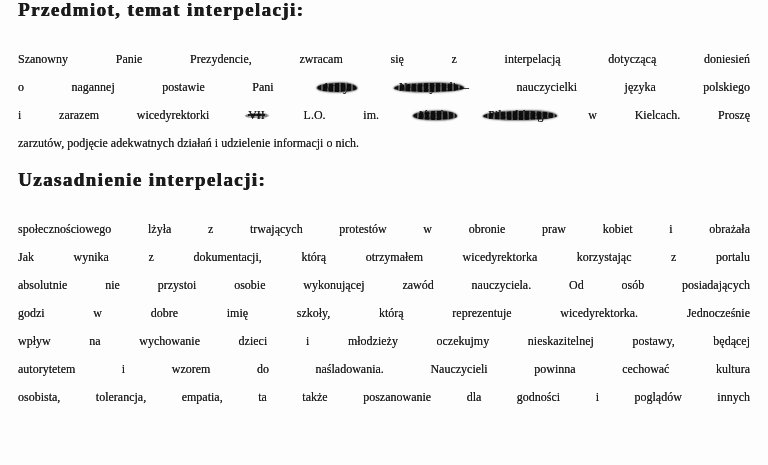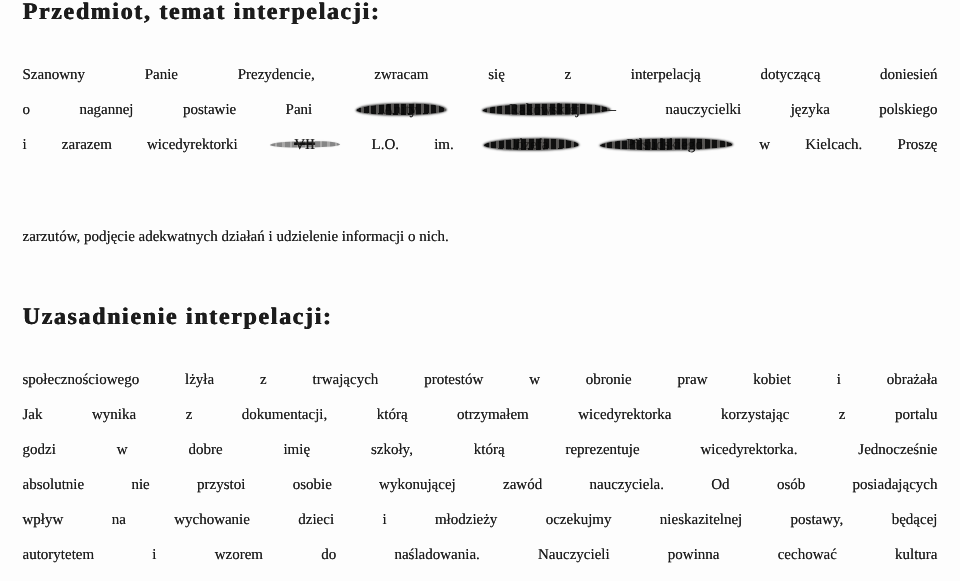--- a/index.html
+++ b/index.html
@@ -19,29 +19,29 @@
     margin:0;
     font-size:19px;
     line-height:25px;
     font-weight:700;
     letter-spacing:1.4px;
     text-shadow:0.6px 0 0 currentColor, 0 0 0.5px rgba(20,20,20,0.9);
   }
   .heading.first { margin-top:-3px; }
   .heading + .para { margin-top:23px; }
   .para { margin:0; font-size:12px; }
-  .para + .heading { margin-top:38px; }
+  .para + .heading { margin-top:10px; }
   .line {
     line-height:28px;
     text-align:justify;
     text-align-last:justify;
   }
-  .line.end { text-align-last:left;margin-top:46px; }
+  .line.end { text-align-last:left; }
   
-  .redact { position:relative; z-index:0; padding:0 17px; white-space:nowrap; }
+  .redact { position:relative; z-index:0; padding:0 1px; white-space:nowrap; }
   .redact::after {
     content:"";
     position:absolute; z-index:2;
     left:-4px; right:-7px; top:3px; bottom:2px;
     background:repeating-linear-gradient(92deg,
       rgba(8,8,8,0.97) 0 4px,
       rgba(50,48,46,0.82) 4px 6px);
     border-radius:50% 42% 46% 55% / 58% 66% 44% 52%;
     transform:rotate(-0.7deg);
     box-shadow:0 0 1.6px 0.6px rgba(15,15,15,0.75);
@@ -54,28 +54,28 @@
   .redact.light { text-decoration:line-through; text-decoration-thickness:2px; }
 </style>
 </head>
 <body>
 
 <main class="page">
   <div id="doc">
       <h2 class="heading first">Przedmiot, temat interpelacji:</h2>
       <div class="para">
         <div class="line"><span>Szanowny Panie Prezydencie, zwracam się z interpelacją dotyczącą doniesień</span></div>
-        <div class="line"><span>o nagannej postawie Pani </span><span class="redact heavy">Anity</span><span> </span><span class="redact heavy">Rakowskiej</span><span>— nauczycielki języka polskiego</span></div>
+        <div class="line"><span>o nagannej postawie Pani </span><span class="redact heavy">Anity</span><span> </span><span class="redact heavy">Nauczycieli</span><span>— nauczycielki języka polskiego</span></div>
         <div class="line"><span>i zarazem wicedyrektorki </span><span class="redact light">VII</span><span> L.O. im. </span><span class="redact heavy">Józefa</span><span> </span><span class="redact heavy">Piłsudskiego</span><span> w Kielcach. Proszę</span></div>
         <div class="line end"><span>zarzutów, podjęcie adekwatnych działań i udzielenie informacji o nich.</span></div>
       </div>
       <h2 class="heading">Uzasadnienie interpelacji:</h2>
       <div class="para">
         <div class="line"><span>społecznościowego lżyła z trwających protestów w obronie praw kobiet i obrażała</span></div>
         <div class="line"><span>Jak wynika z dokumentacji, którą otrzymałem wicedyrektorka korzystając z portalu</span></div>
+        <div class="line"><span>absolutnie nie przystoi osobie wykonującej zawód nauczyciela. Od osób posiadających</span></div>
         <div class="line"><span>godzi w dobre imię szkoły, którą reprezentuje wicedyrektorka. Jednocześnie</span></div>
-        <div class="line"><span>absolutnie nie przystoi osobie wykonującej zawód nauczyciela. Od osób posiadających</span></div>
         <div class="line"><span>wpływ na wychowanie dzieci i młodzieży oczekujmy nieskazitelnej postawy, będącej</span></div>
         <div class="line"><span>autorytetem i wzorem do naśladowania. Nauczycieli powinna cechować kultura</span></div>
         <div class="line"><span>osobista, tolerancja, empatia, ta także poszanowanie dla godności i poglądów innych</span></div>
       </div>
     </div>
 </main>
 
 </body></html>

